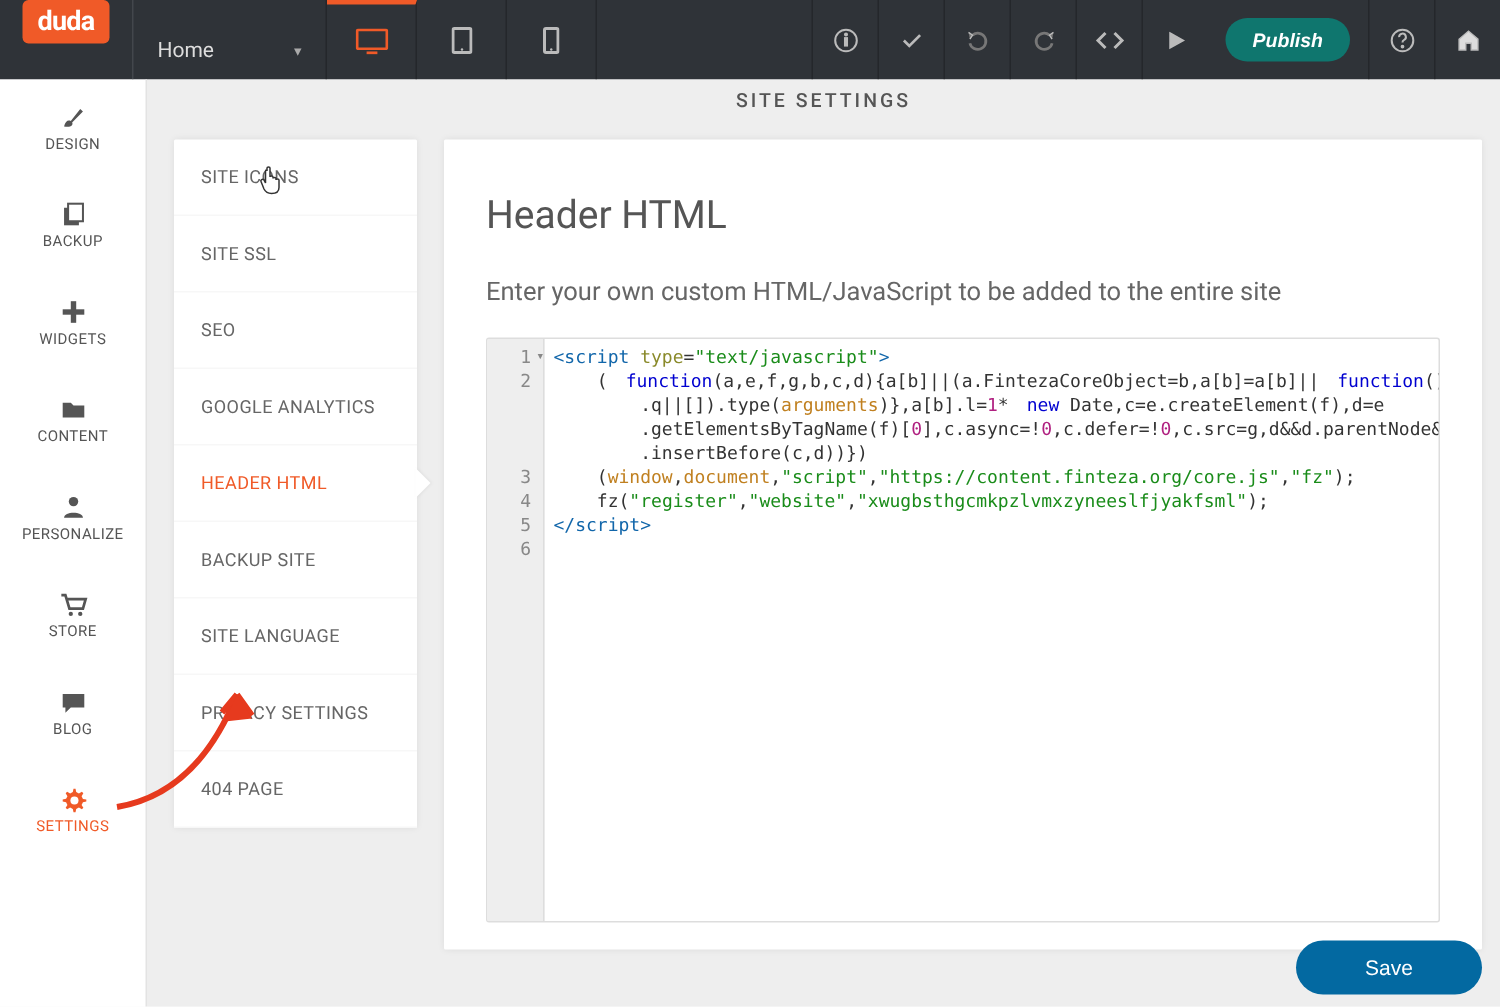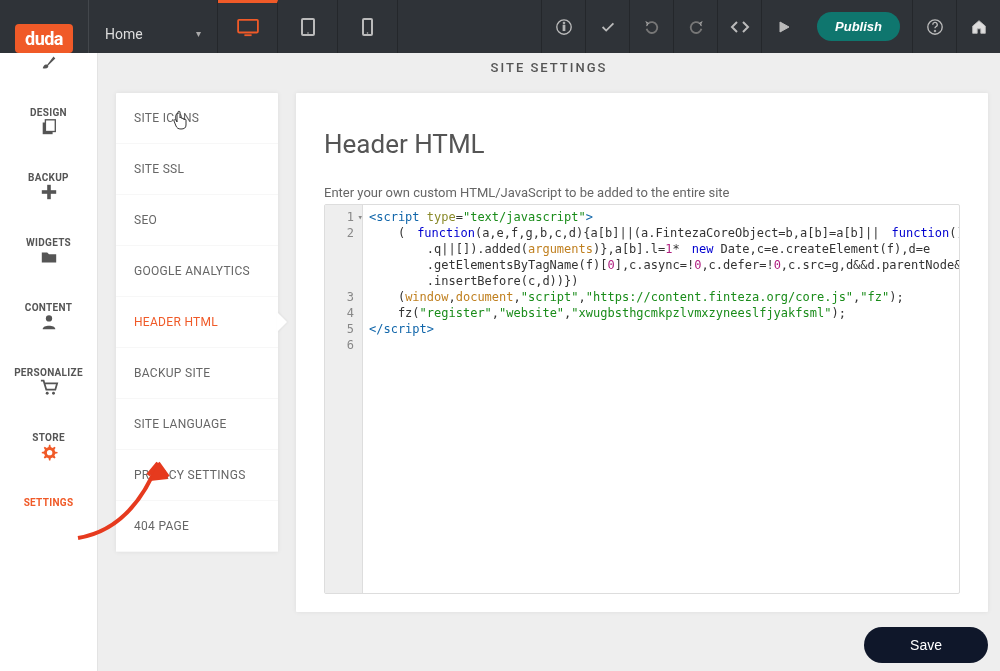--- a/index.html
+++ b/index.html
@@ -1,69 +1,69 @@
 <!DOCTYPE html>
 <html><head>
 <meta charset="utf-8">
 <style>
   * { box-sizing: border-box; margin: 0; padding: 0; }
   body { font-family: -apple-system, BlinkMacSystemFont, "Segoe UI", Roboto, Arial, sans-serif; background: #f5f5f5; width: 1000px; height: 671px; overflow: hidden; }
 
   
   .topbar { height: 53px; background: #2f3338; display: flex; align-items: stretch; color: #fff; }
-  .topbar .logo { width: 88px; display: flex; align-items: flex-end; justify-content: center; }
+  .topbar .logo { width: 88px; display: flex; align-items: flex-start; justify-content: center; }
   .topbar .logo-pill { background: #f05a28; color: #fff; padding: 4px 10px; border-radius: 4px; font-weight: 700; font-size: 18px; letter-spacing: -0.5px; }
   .topbar .dd { width: 130px; display: flex; align-items: center; justify-content: space-between; padding: 14px 16px 0 16px; font-size: 14px; color: #ddd; cursor: pointer; border-left: 1px solid #43474c; border-right: 1px solid #24272b; }
   .topbar .dd .chev { font-size: 10px; color: #aaa; }
   .topbar .dev { width: 60px; display: flex; align-items: center; justify-content: center; cursor: pointer; border-right: 1px solid #24272b; }
   .topbar .dev.active { border-top: 3px solid #f05a28; }
   .topbar .dev svg { fill: #bbb; }
   .topbar .dev.active svg { fill: #f05a28; }
   .topbar .spacer { flex: 1; }
   .topbar .tbtn { width: 44px; display: flex; align-items: center; justify-content: center; cursor: pointer; border-left: 1px solid #24272b; color: #bbb; font-size: 16px; }
   .topbar .tbtn svg { fill: #bbb; stroke: #bbb; }
   .publish { display: flex; align-items: center; padding: 0 12px; }
   .publish-btn { background: #0f766e; color: #fff; border: none; padding: 7px 18px; border-radius: 16px; font-size: 13px; font-weight: 600; cursor: pointer; font-style: italic; }
 
   
   .rail { position: absolute; top: 53px; left: 0; width: 98px; background: #fff; height: 618px; border-right: 1px solid #e3e3e3; }
-  .rail-item { height: 65px; display: flex; flex-direction: column; align-items: center; justify-content: space-between; gap: 4px; cursor: pointer; color: #555; font-size: 10px; font-weight: 700; letter-spacing: 0.3px; }
+  .rail-item { height: 65px; display: flex; flex-direction: column; align-items: center; justify-content: center; gap: 4px; cursor: pointer; color: #555; font-size: 10px; font-weight: 400; letter-spacing: 0.3px; }
   .rail-item svg { fill: #555; }
   .rail-item.active { color: #f05a28; }
   .rail-item.active svg { fill: #f05a28; }
 
   
   .content { position: absolute; top: 53px; left: 98px; right: 0; bottom: 0; background: #eeeeee; }
   .settings-header { height: 28px; display: flex; align-items: center; justify-content: center; font-size: 13px; letter-spacing: 2px; color: #555; font-weight: 500; }
 
   .submenu { position: absolute; top: 40px; left: 18px; width: 162px; background: #fff; border-radius: 1px; box-shadow: 0 0 5px rgba(0,0,0,0.07); }
   .submenu-item { height: 51px; display: flex; align-items: center; padding: 0 18px; font-size: 12px; color: #666; letter-spacing: 0.3px; cursor: pointer; border-bottom: 1px solid #f7f7f7; position: relative; }
   .submenu-item.active { color: #f05a28; }
   .submenu-item.active::after { content: ""; position: absolute; right: -9px; top: 50%; transform: translateY(-50%); width: 0; height: 0; border-top: 10px solid transparent; border-bottom: 10px solid transparent; border-left: 10px solid #fff; filter: drop-shadow(1px 0 1px rgba(0,0,0,0.05)); }
 
   .panel { position: absolute; top: 40px; left: 198px; right: 12px; background: #fff; border-radius: 1px; box-shadow: 0 0 5px rgba(0,0,0,0.07); padding: 36px 28px 18px 28px; }
   .panel h1 { font-size: 26px; font-weight: 400; color: #555; margin-bottom: 26px; }
-  .panel .hint { font-size: 13px; color: #666; margin-bottom: 4px; }
+  .panel .hint { font-size: 17px; color: #666; margin-bottom: 20px; }
 
   .code { border: 1px solid #ddd; border-radius: 2px; display: flex; font-family: Consolas, Monaco, monospace; font-size: 12px; height: 390px; }
   .gutter { width: 38px; background: #eee; border-right: 1px solid #ddd; padding-top: 4px; text-align: right; color: #888; }
   .gutter div { padding-right: 8px; line-height: 16px; height: 16px; position: relative; }
   .gutter .fold::after { content: "▾"; position: absolute; right: -1px; color: #888; font-size: 9px; }
   .codebody { flex: 1; padding: 4px 6px; line-height: 16px; white-space: pre; overflow: hidden; color: #333; }
   .tag { color: #1166aa; }
   .attr { color: #8a8a2a; }
   .val { color: #1a8c1a; }
   .kw { color: #0000d0; margin-left: 12px; }
   .paren { color: #c08020; }
   .str { color: #1a8c1a; }
   .pln { color: #333; }
   .num { color: #b02080; }
 
   .save-row { position: absolute; bottom: 8px; right: 12px; }
-  .save-btn { background: #0f172a; color: #fff; border: none; padding: 10px 46px; border-radius: 20px; font-size: 14px; cursor: pointer; }
+  .save-btn { background: #0369a1; color: #fff; border: none; padding: 10px 46px; border-radius: 20px; font-size: 14px; cursor: pointer; }
 
   
   .arrow { position: absolute; pointer-events: none; }
   .cursor-hand { position: absolute; pointer-events: none; font-size: 16px; color: #333; }
 </style>
 </head>
 <body>
 
 <div class="topbar">
   <div class="logo">
@@ -177,20 +177,26 @@
       </svg>
     <span>PERSONALIZE</span>
   </div>
   <div class="rail-item">
     <svg width="20" height="18" viewBox="0 0 22 20">
         <path d="M2 3 H5 L8 13 H18 L20 6 H6" fill="none" stroke="#555" stroke-width="2"></path>
         <circle cx="9" cy="17" r="1.6"></circle>
         <circle cx="16" cy="17" r="1.6"></circle>
       </svg>
     <span>STORE</span>
+  </div>
+  <div class="rail-item">
+    <svg width="18" height="18" viewBox="0 0 20 20">
+        <path d="M2 4 H18 V14 H8 L4 18 V14 H2 Z"></path>
+      </svg>
+    <span>BLOG</span>
   </div>
   <div class="rail-item active">
     <svg width="18" height="18" viewBox="0 0 20 20">
         <path d="M10 2 L11.5 2 L12 4.5 L14 5.5 L16.2 4.3 L17.3 5.4 L16 7.6 L17 9.6 L19.5 10 L19.5 11.5 L17 12 L16 14 L17.3 16.2 L16.2 17.3 L14 16 L12 17 L11.5 19.5 L10 19.5 L9.5 17 L7.5 16 L5.3 17.3 L4.2 16.2 L5.5 14 L4.5 12 L2 11.5 L2 10 L4.5 9.5 L5.5 7.5 L4.2 5.3 L5.3 4.2 L7.5 5.5 L9.5 4.5 Z"></path>
         <circle cx="10.7" cy="10.7" r="3" fill="#fff"></circle>
       </svg>
     <span>SETTINGS</span>
   </div>
 </div>
 
@@ -236,21 +242,21 @@
         <div class="fold">1</div>
         <div>2</div>
         <div style="height:48px"></div>
         <div>3</div>
         <div>4</div>
         <div>5</div>
         <div>6</div>
       </div>
       <div class="codebody"><span class="tag">&lt;script </span><span class="attr">type</span><span class="pln">=</span><span class="val">"text/javascript"</span><span class="tag">&gt;</span>
 <span class="pln">    (</span><span class="kw">function</span><span class="pln">(a,e,f,g,b,c,d){a[b]||(a.FintezaCoreObject=b,a[b]=a[b]||</span><span class="kw">function</span><span class="pln">(){(a[b].q=a[b]</span>
-<span class="pln">        .q||[]).added(</span><span class="paren">arguments</span><span class="pln">)},a[b].l=</span><span class="num">1</span><span class="pln">*</span><span class="kw">new</span><span class="pln"> Date,c=e.createElement(f),d=e</span>
+<span class="pln">        .q||[]).type(</span><span class="paren">arguments</span><span class="pln">)},a[b].l=</span><span class="num">1</span><span class="pln">*</span><span class="kw">new</span><span class="pln"> Date,c=e.createElement(f),d=e</span>
 <span class="pln">        .getElementsByTagName(f)[</span><span class="num">0</span><span class="pln">],c.async=!</span><span class="num">0</span><span class="pln">,c.defer=!</span><span class="num">0</span><span class="pln">,c.src=g,d&amp;&amp;d.parentNode&amp;&amp;d.parentNode</span>
 <span class="pln">        .insertBefore(c,d))})</span>
 <span class="pln">    (</span><span class="paren">window</span><span class="pln">,</span><span class="paren">document</span><span class="pln">,</span><span class="str">"script"</span><span class="pln">,</span><span class="str">"https://content.finteza.org/core.js"</span><span class="pln">,</span><span class="str">"fz"</span><span class="pln">);</span>
 <span class="pln">    fz(</span><span class="str">"register"</span><span class="pln">,</span><span class="str">"website"</span><span class="pln">,</span><span class="str">"xwugbsthgcmkpzlvmxzyneeslfjyakfsml"</span><span class="pln">);</span>
 <span class="tag">&lt;/script</span><span class="tag">&gt;</span>
 </div>
     </div>
   </div>
 
   <div class="save-row">

